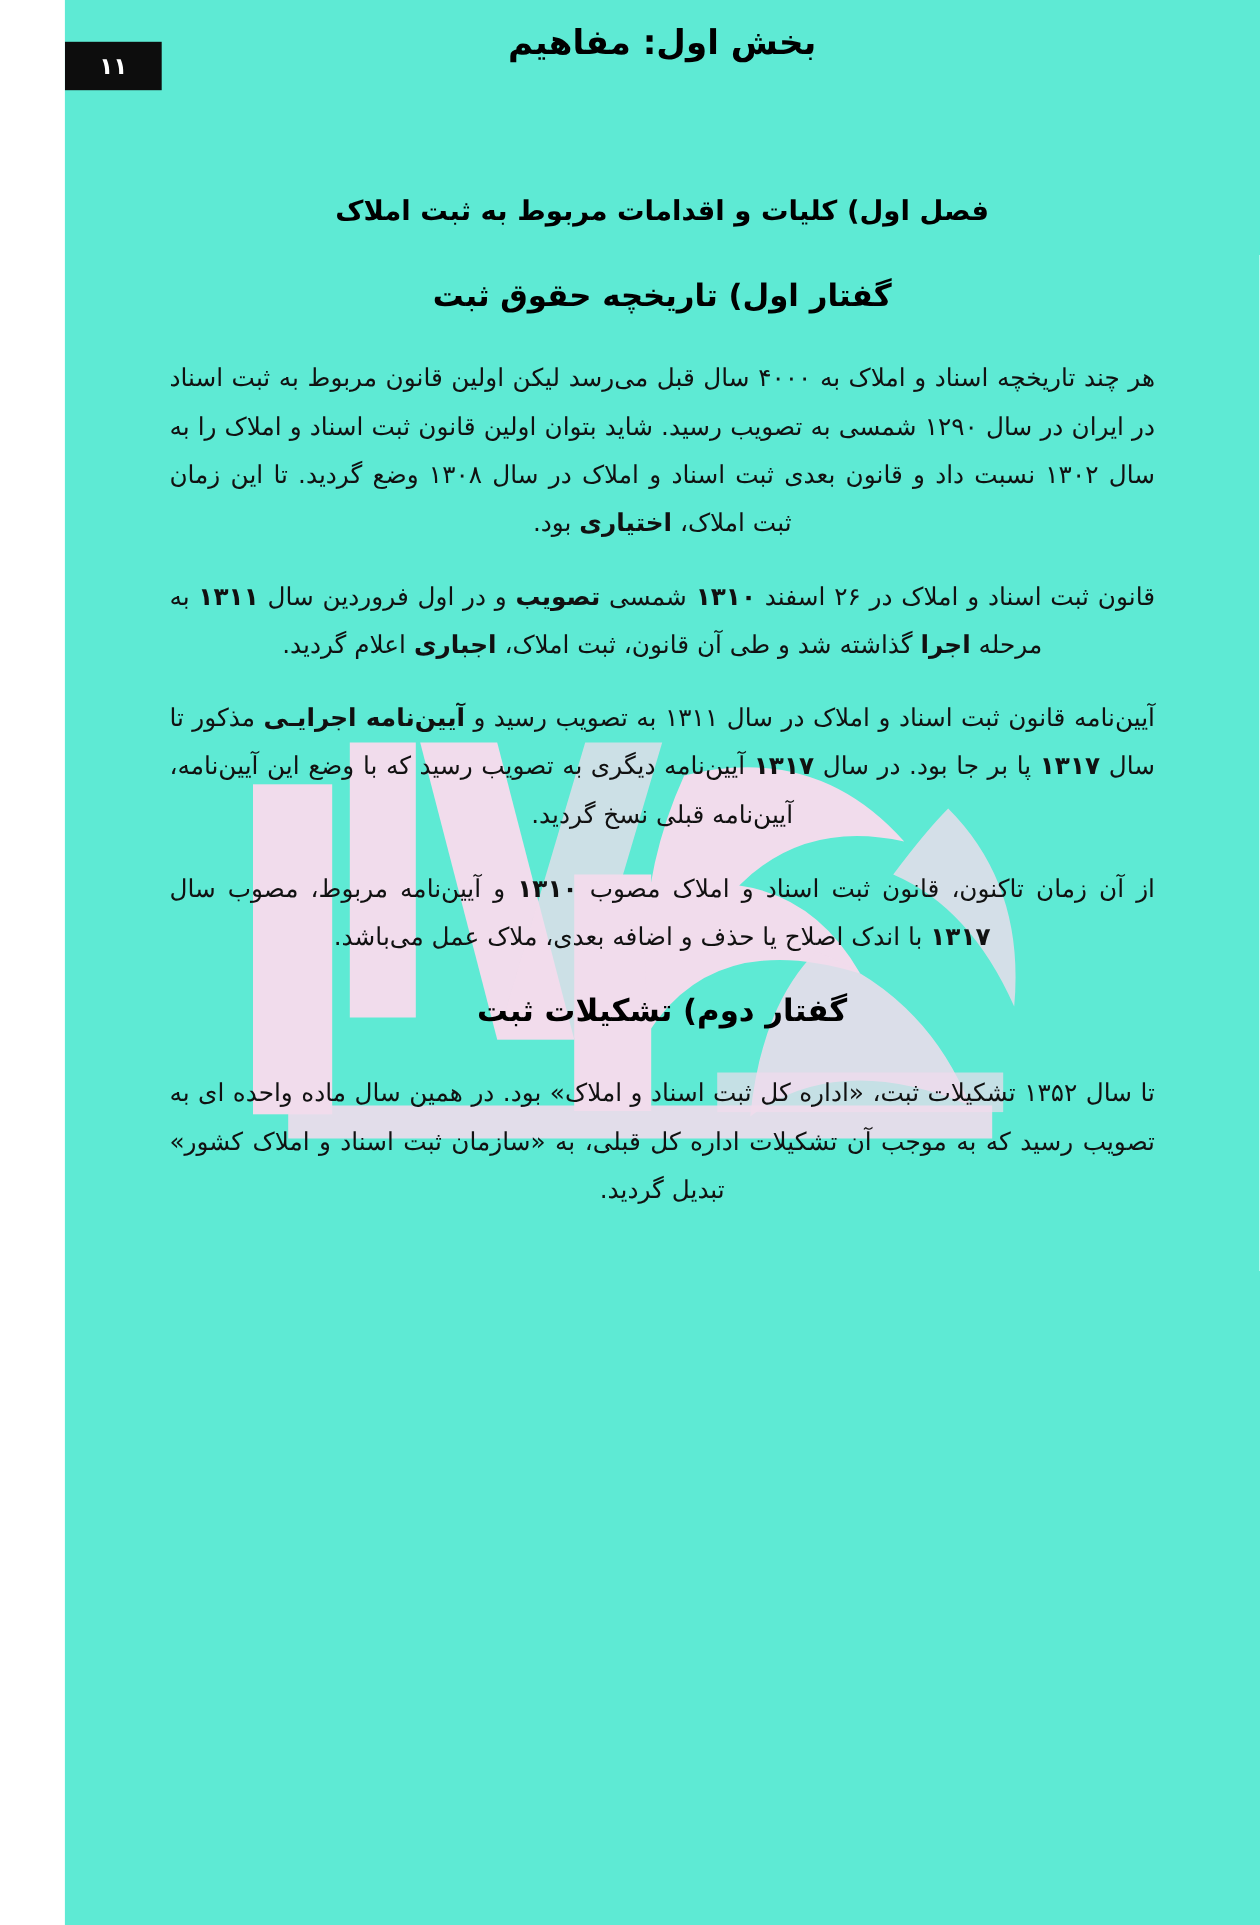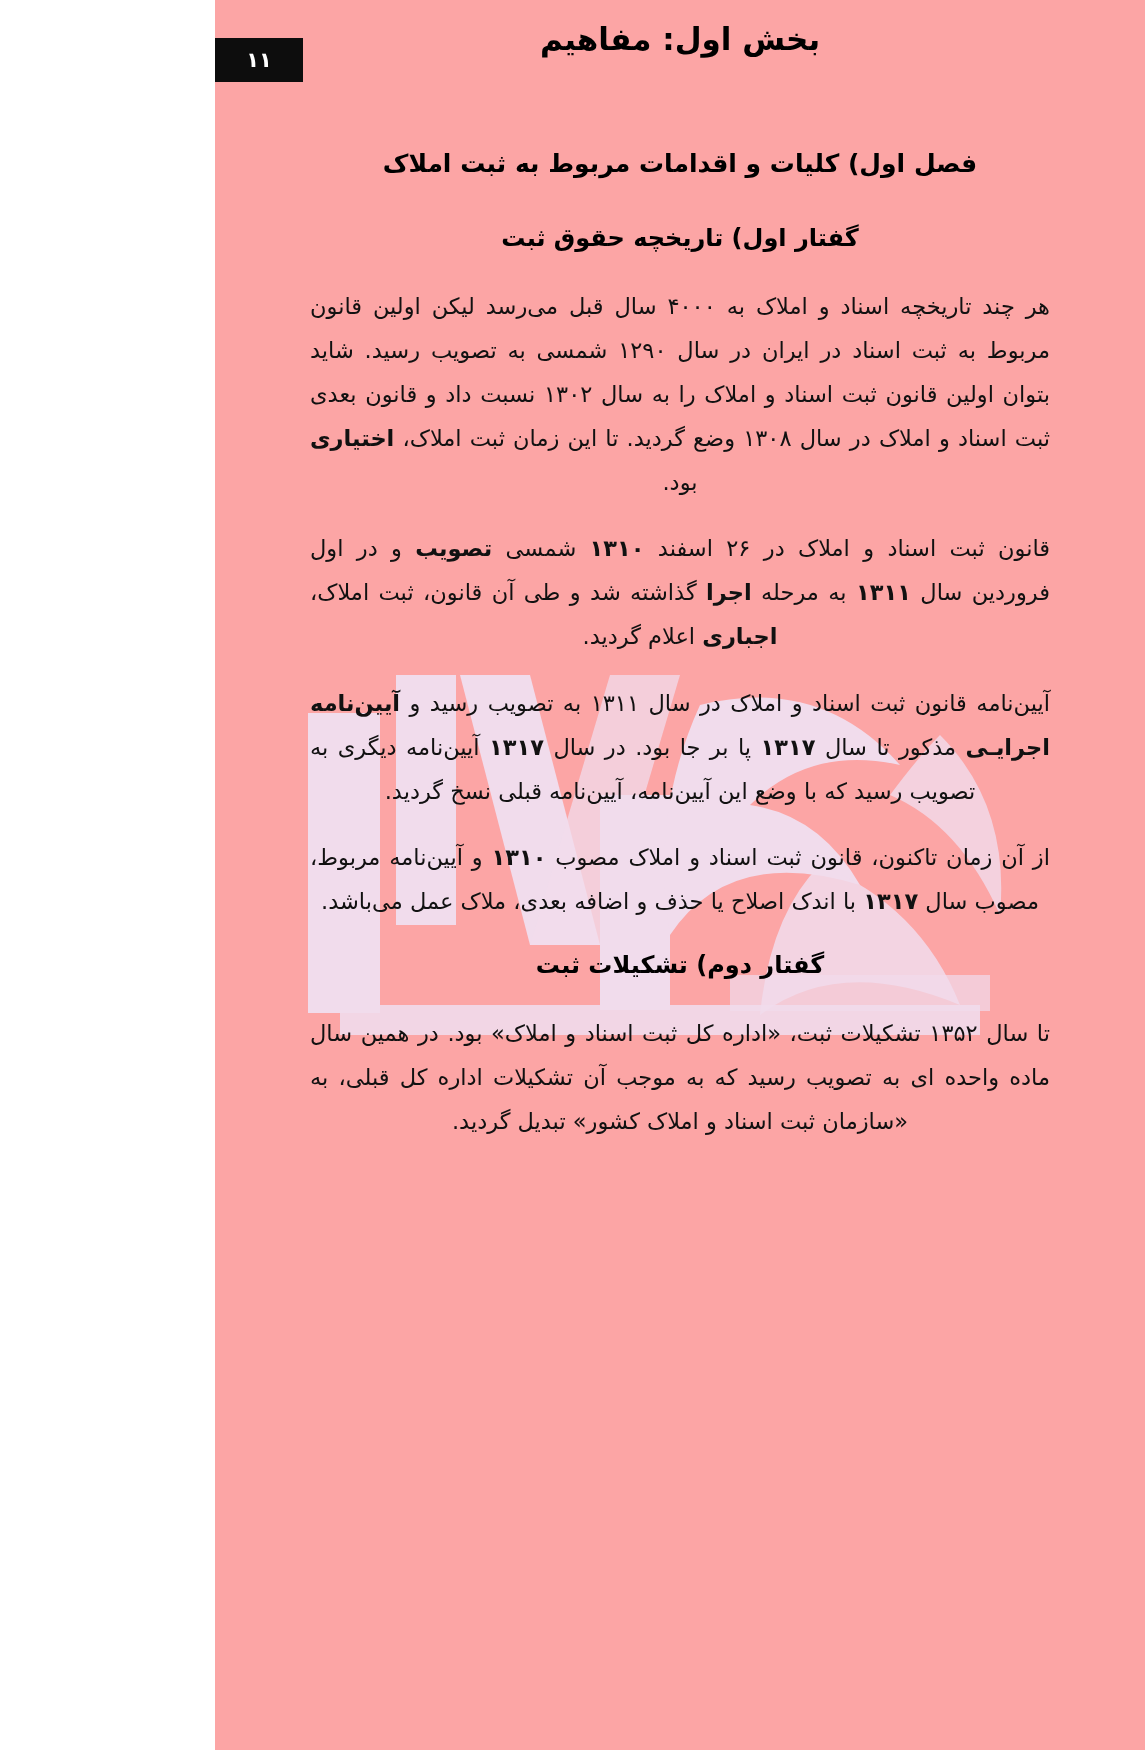--- a/index.html
+++ b/index.html
@@ -3,23 +3,23 @@
 <meta charset="utf-8">
 <title>Persian Legal Document Page</title>
 <style>
   html, body {
     margin: 0;
     padding: 0;
     background: #ffffff;
   }
   .page {
     position: relative;
-    width: 930px;
+    width: 1086px;
     height: 1750px;
-    background: #fca5a5;
+    background: #5eead4;
     overflow: hidden;
     font-family: "DejaVu Sans", "Liberation Sans", sans-serif;
     box-sizing: border-box;
   }
 
   
   .page-number-badge {
     position: absolute;
     top: 38px;
     left: 0;
@@ -64,39 +64,39 @@
 
   .part-title {
     text-align: center;
     font-size: 31px;
     font-weight: bold;
     color: #000;
     letter-spacing: 0px;
   }
 
   .chapter-title {
-    margin-top: 92px;
+    margin-top: 120px;
     text-align: center;
     font-size: 25px;
     font-weight: bold;
     color: #000;
   }
 
   .section-title {
     margin-top: 72px;
     text-align: center;
     font-size: 24px;
     font-weight: bold;
     color: #000;
   }
 
   .subsection-title {
     margin-top: 46px;
     text-align: center;
-    font-size: 24px;
+    font-size: 28px;
     font-weight: bold;
     color: #000;
   }
 
   .subsection-title.tight { margin-top: 28px; }
 
   .body-par {
     margin-top: 22px;
     font-size: 22.5px;
     line-height: 44px;

